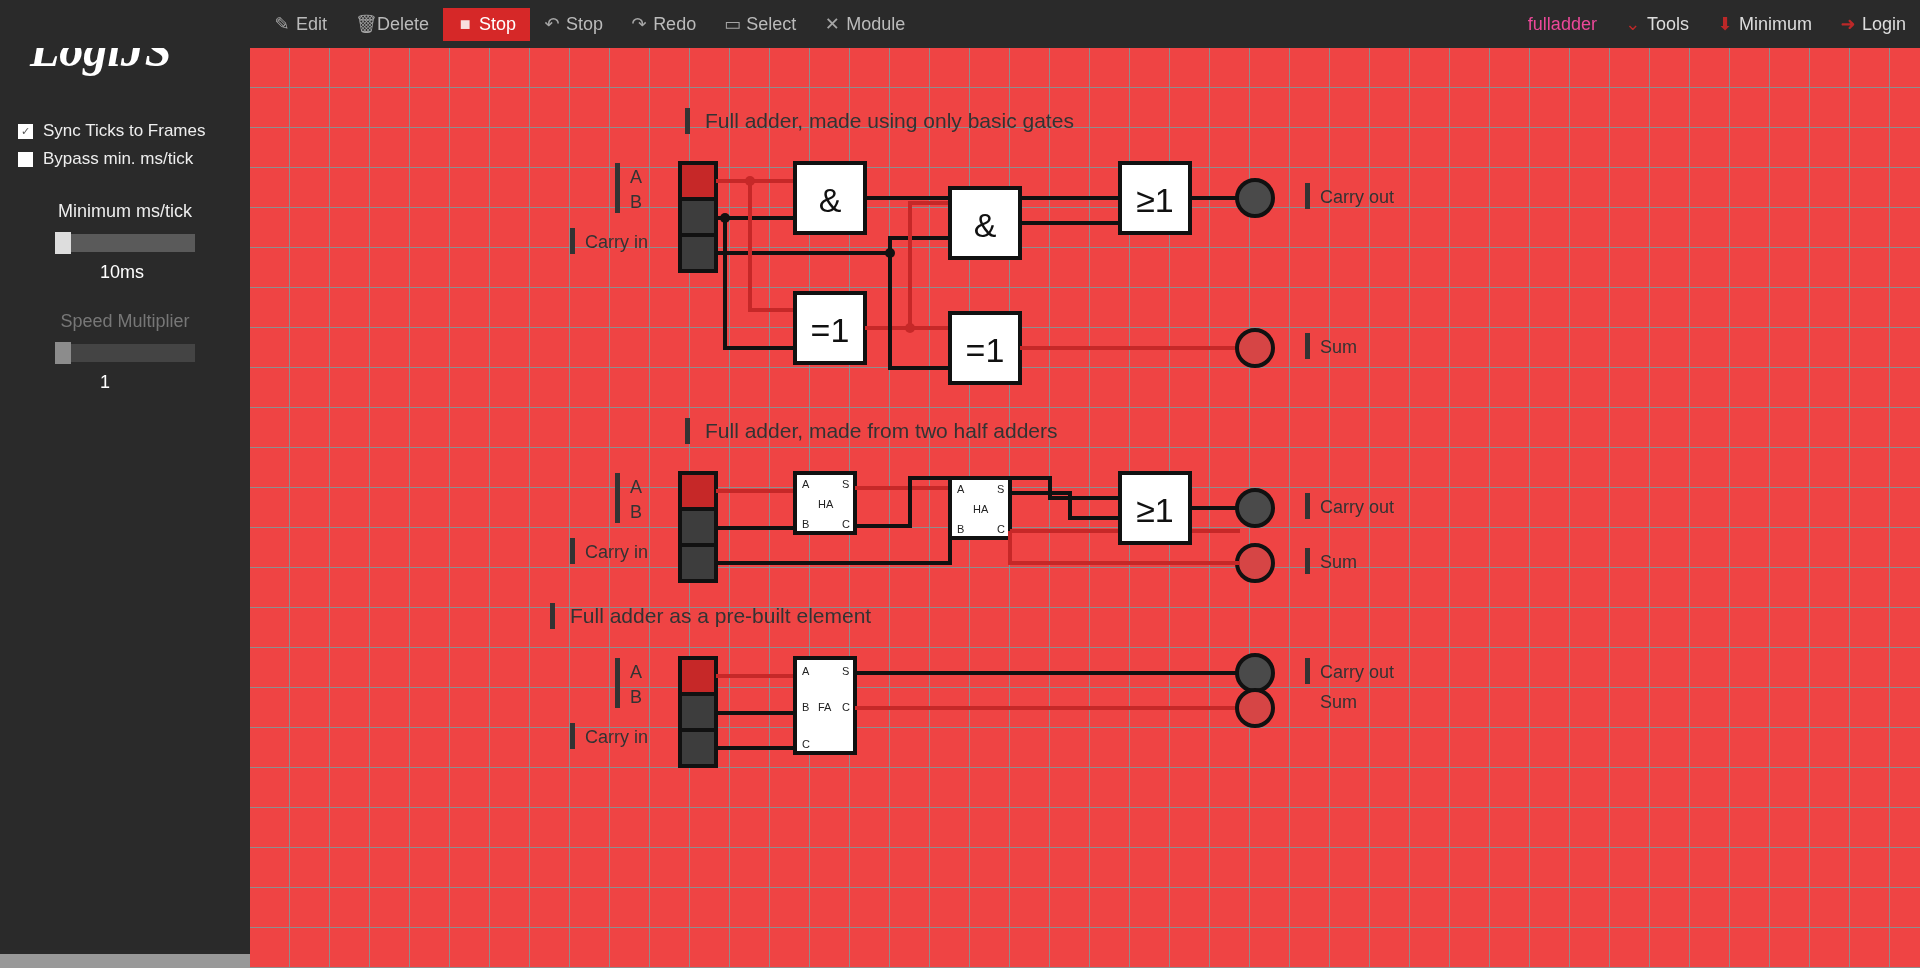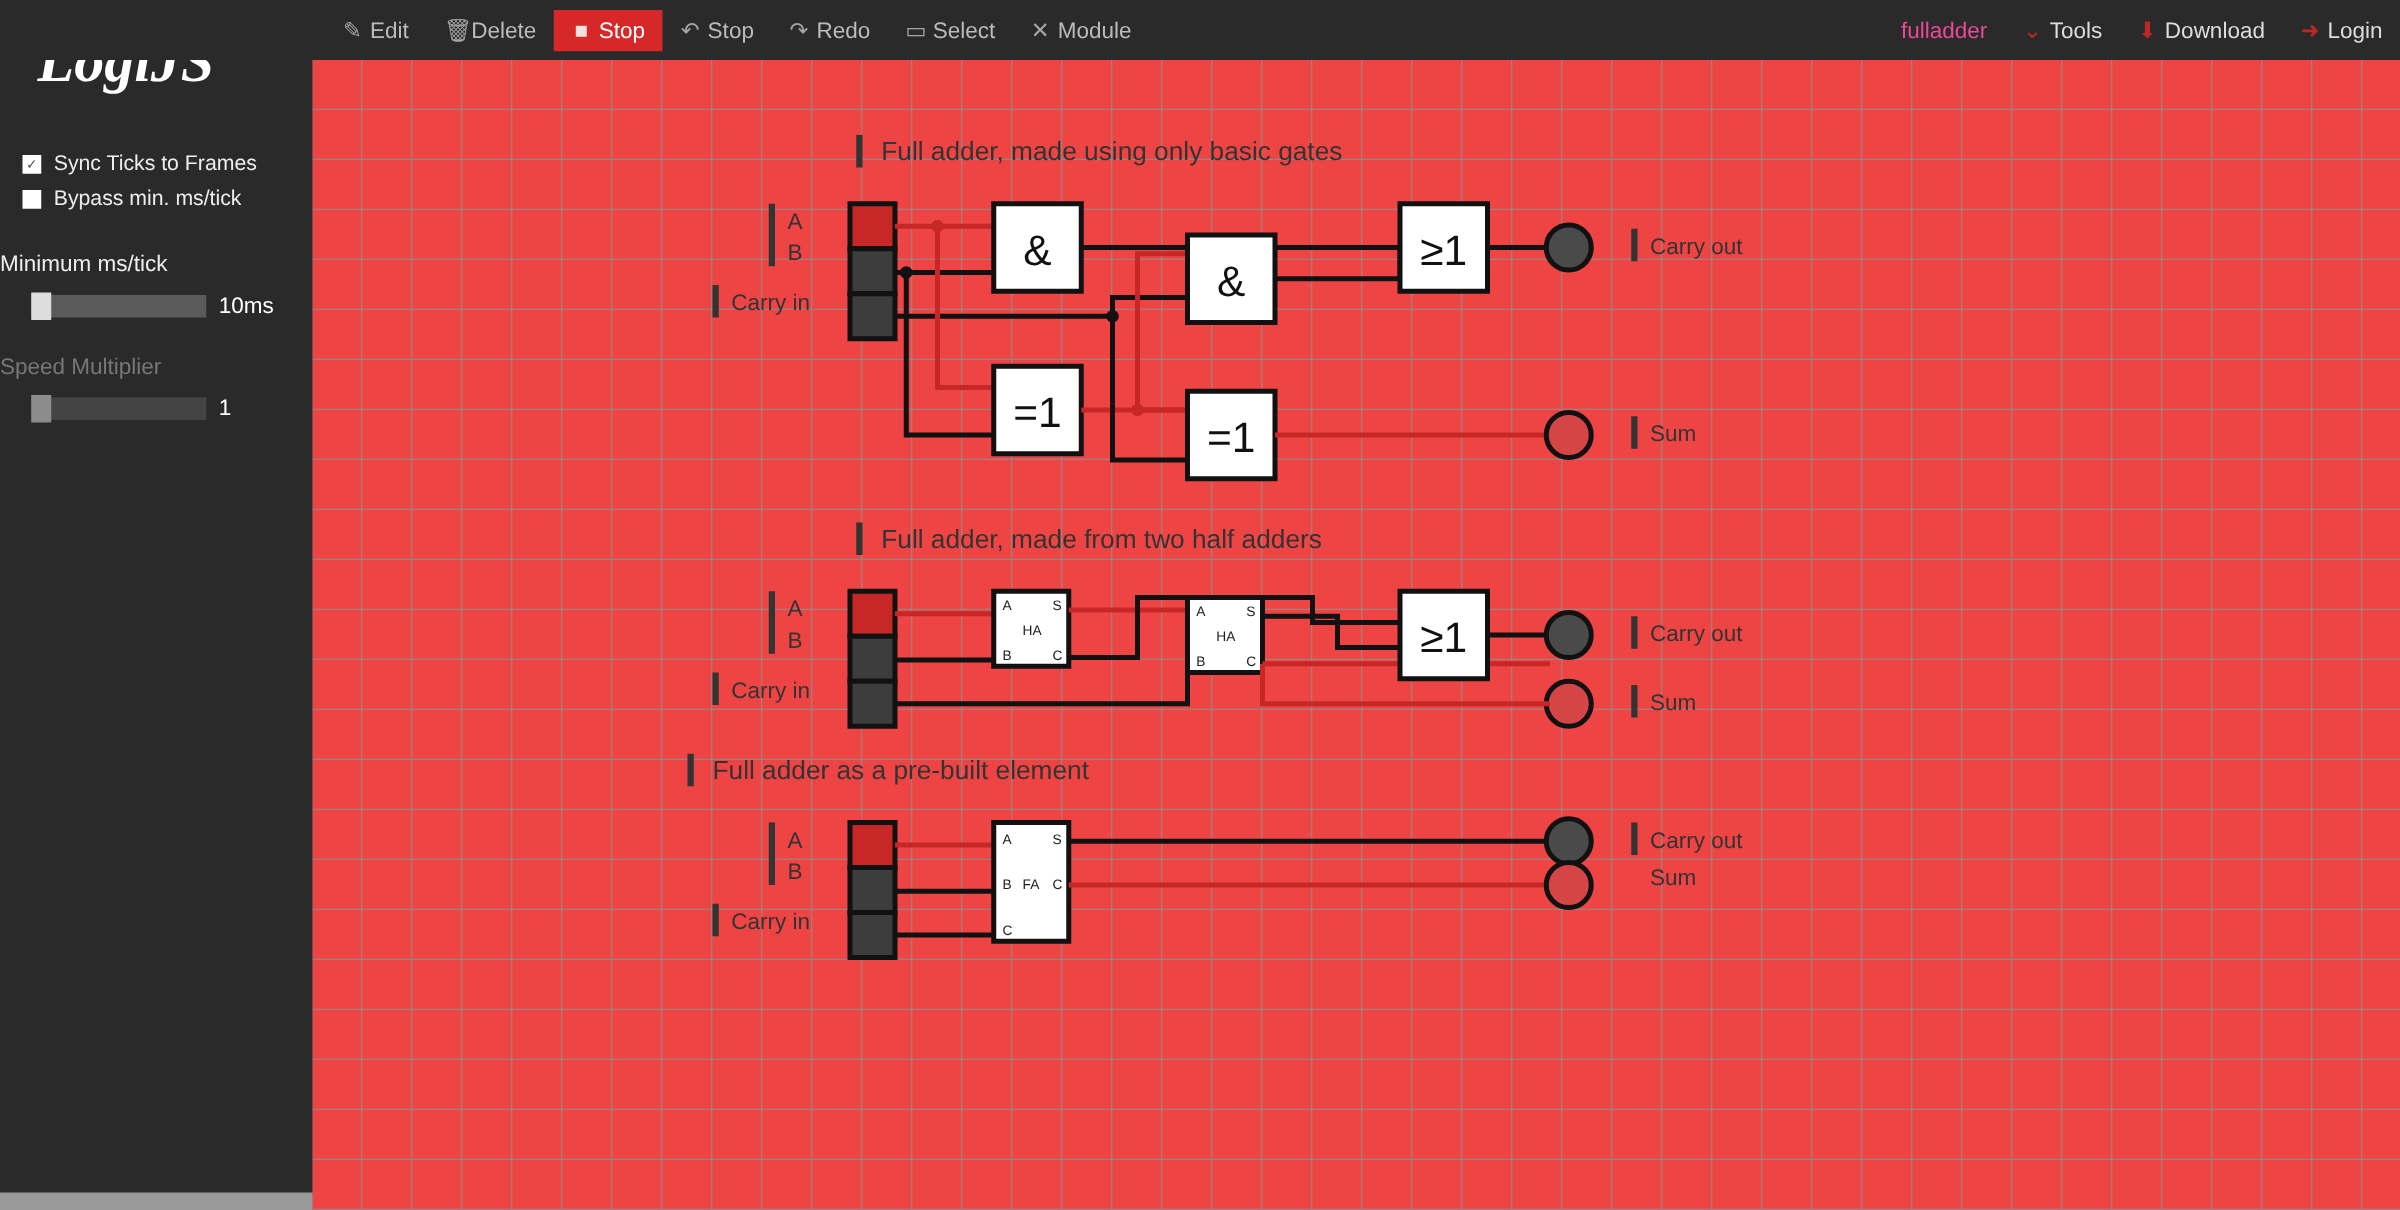--- a/index.html
+++ b/index.html
@@ -39,22 +39,22 @@
 .panel-title .dot { color:#d62828; }
 .chk-row {
   display:flex; align-items:center; gap:10px; padding:4px 18px;
   font-size:17px;
 }
 .chk {
   width:15px; height:15px; background:#fff; display:inline-flex;
   align-items:center; justify-content:center; font-size:11px; color:#555;
 }
 .chk.unchecked { background:#fff; }
-.section-label { font-size:18px; margin-top:28px; color:#eee;}
-.slider-row { display:flex; align-items:center; justify-content:center; gap:10px; margin-top:12px;}
+.section-label { text-align:center; font-size:18px; margin-top:28px; color:#eee;}
+.slider-row { display:flex; align-items:center; justify-content:center; gap:10px; margin-top:12px;flex-direction:column;}
 .slider {
   width:140px; height:18px; background:#5a5a5a; position:relative;
 }
 .slider .thumb {
   position:absolute; top:-2px; left:0; width:16px; height:22px; background:#ddd;
 }
 .slider-val { font-size:18px; color:#fff; width:50px;}
 .section-label.dim { color:#777; }
 .canvas {
   position:absolute; top:48px; left:250px; right:0; bottom:0;
@@ -116,21 +116,21 @@
       <span>Module</span>
     </div>
   <div class="tb-spacer"></div>
   <div class="sketchname">fulladder</div>
   <div class="tb-btn right">
       <span class="ico" style="color:#d62828">⌄</span>
       <span>Tools</span>
     </div>
   <div class="tb-btn right">
       <span class="ico" style="color:#d62828">⬇</span>
-      <span>Download</span>
+      <span>Minimum</span>
     </div>
   <div class="tb-btn right">
       <span class="ico" style="color:#d62828">➜</span>
       <span>Login</span>
     </div>
 </div>
 
 <div class="sidebar">
   <div class="logo">LogiJS</div>
   <div class="chk-row">

